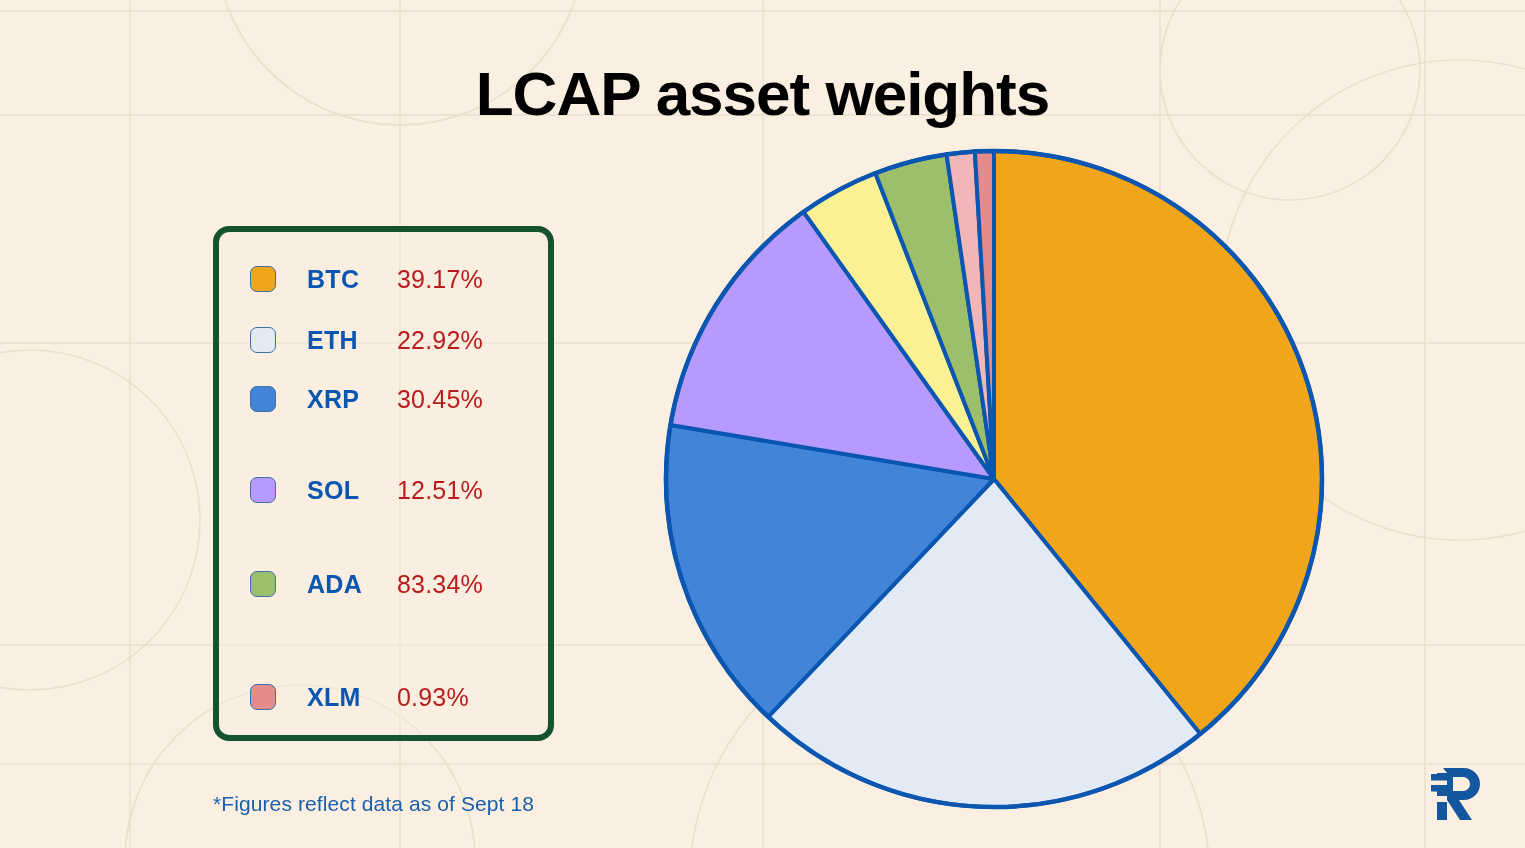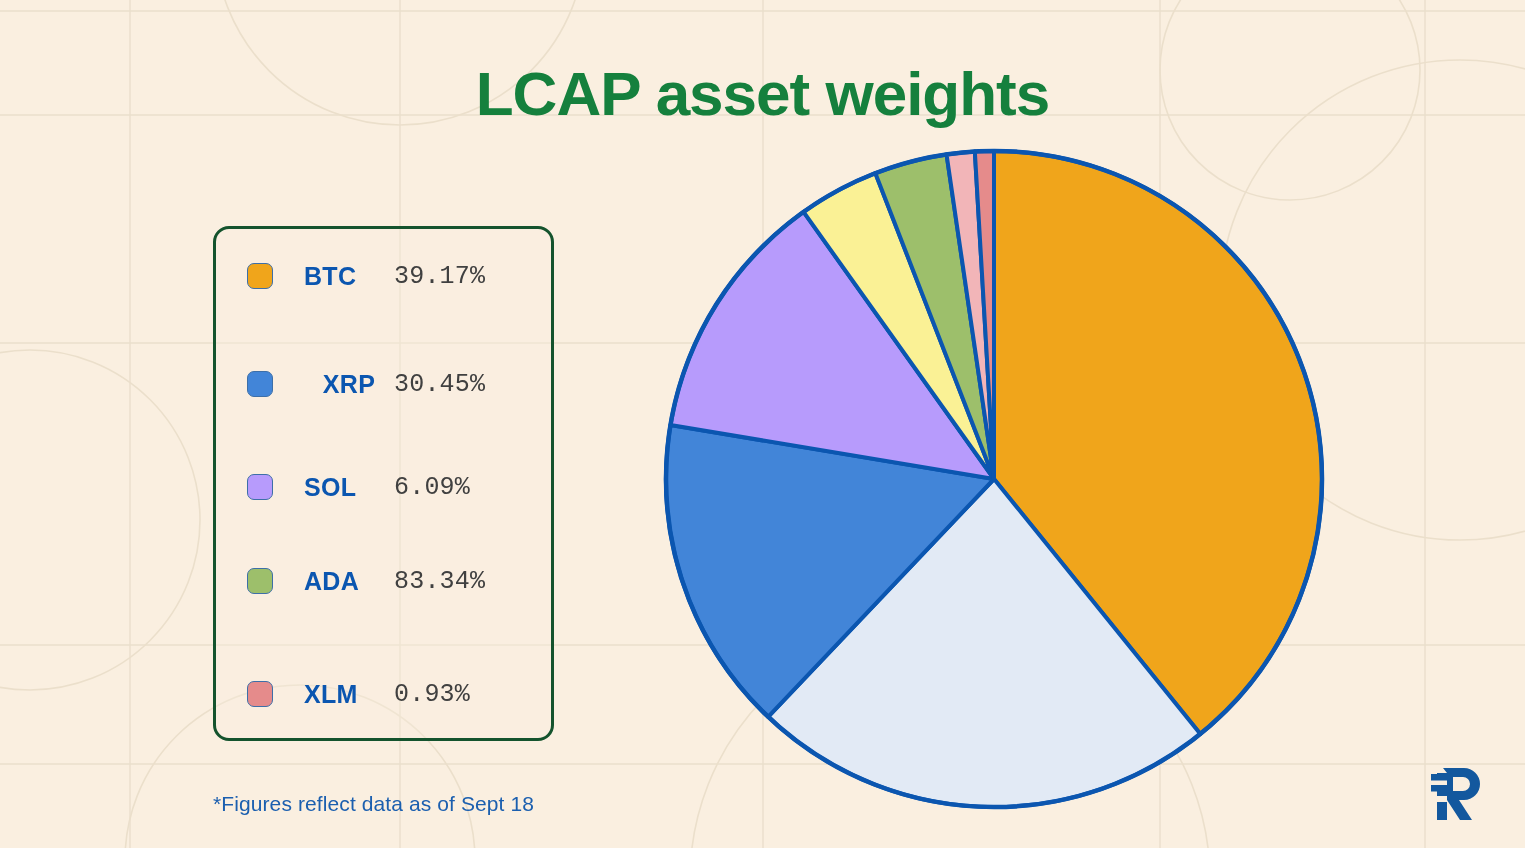--- a/index.html
+++ b/index.html
@@ -20,28 +20,28 @@
     position:absolute; inset:0;
     pointer-events:none;
   }
   #page-title {
     position:absolute;
     top:58px; left:0; width:1525px;
     text-align:center;
     font-size:62px;
     font-weight:bold;
     letter-spacing:-1px;
-    color:#15803d;
+    color:#000000;
     white-space:nowrap;
   }
   #legend-card {
     position:absolute;
     left:213px; top:226px;
     width:341px; height:515px;
-    border:3px solid #14532d;
+    border:6px solid #14532d;
     border-radius:16px;
     background:rgba(250,239,224,0.35);
   }
   .legend-row {
     position:absolute;
     left:31px;
     width:290px;
     height:30px;
     display:flex;
     align-items:center;
@@ -56,23 +56,22 @@
     margin-left:31px;
     width:90px;
     font-size:25px;
     font-weight:bold;
     color:#0B56B0;
     letter-spacing:0.3px;
   }
   .legend-value {
     font-size:25px;
     font-weight:normal;
-    color:#404040;
+    color:#b91c1c;
     letter-spacing:0.2px;
-    font-family:Liberation Mono, monospace;
   }
   #footnote {
     position:absolute;
     left:213px; top:764px;
     font-size:21px;
     color:#1B5FAF;
     letter-spacing:0.1px;
     white-space:nowrap;
     margin-top:28px;
   }
@@ -118,31 +117,36 @@
   <h1 id="page-title">LCAP asset weights</h1>
 
   <div id="legend-card">
 
     <div class="legend-row" style="top:32px;">
       <span class="legend-swatch" style="background:#F0A51B;"></span>
       <span class="legend-label">BTC</span>
       <span class="legend-value">39.17%</span>
     </div>
 
+    <div class="legend-row" style="top:93px;">
+      <span class="legend-swatch" style="background:#E2EAF5;"></span>
+      <span class="legend-label">ETH</span>
+      <span class="legend-value">22.92%</span>
+    </div>
 
-    <div class="legend-row" style="top:140px;text-align:center;">
+    <div class="legend-row" style="top:152px;">
       <span class="legend-swatch" style="background:#4285D8;"></span>
       <span class="legend-label">XRP</span>
       <span class="legend-value">30.45%</span>
     </div>
 
     <div class="legend-row" style="top:215px;margin-top:28px;">
       <span class="legend-swatch" style="background:#B79BFC;"></span>
       <span class="legend-label">SOL</span>
-      <span class="legend-value">6.09%</span>
+      <span class="legend-value">12.51%</span>
     </div>
 
 
     <div class="legend-row" style="top:337px;">
       <span class="legend-swatch" style="background:#9DBF6B;"></span>
       <span class="legend-label">ADA</span>
       <span class="legend-value">83.34%</span>
     </div>
 
 

